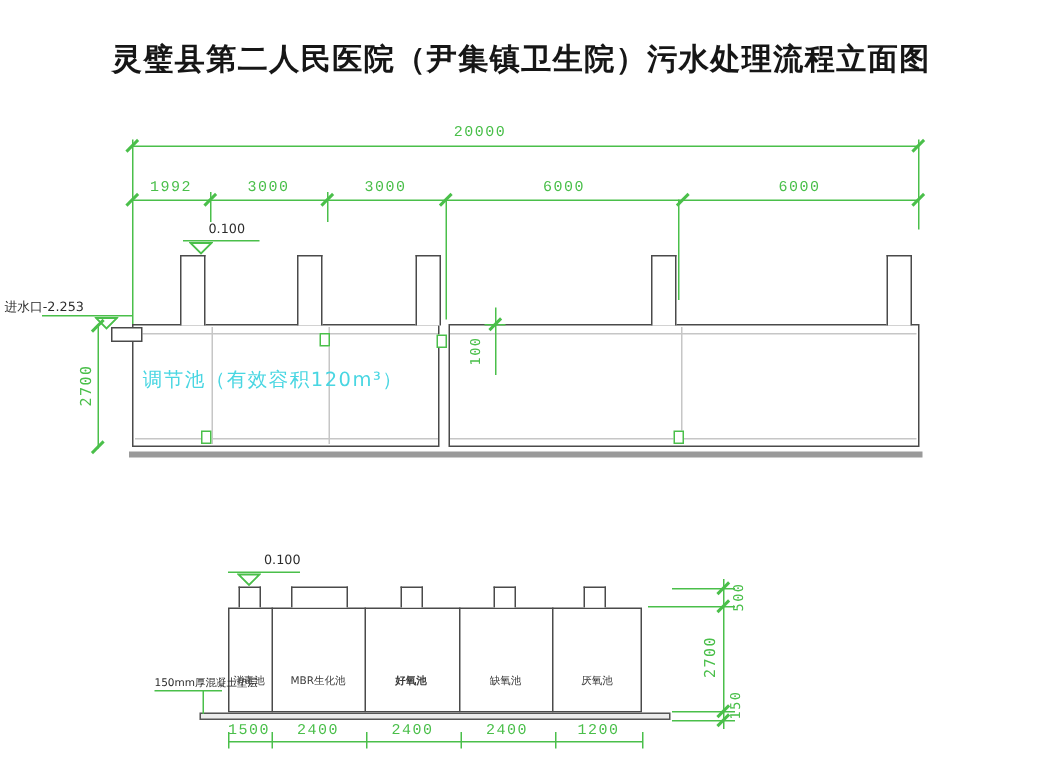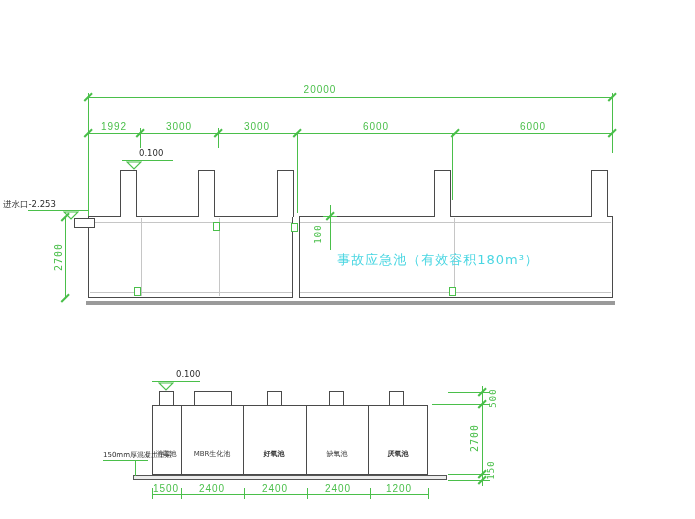--- a/index.html
+++ b/index.html
@@ -10,21 +10,21 @@
   
   .hline{position:absolute;height:1px;background:#4abf4a;}
   .vline{position:absolute;width:1px;background:#4abf4a;}
   .vline.dark{background:#4a4a4a;}
   .vline.light{background:#c6c6c6;}
   .hline.light{background:#c6c6c6;}
   
   .tick{position:absolute;width:11px;height:1.5px;background:#4abf4a;
         transform:translate(-50%,-50%) rotate(-45deg);}
   
-  .dimtext{position:absolute;color:#4abf4a;font-family:Liberation Sans, sans-serif;
+  .dimtext{position:absolute;color:#4abf4a;font-family:Liberation Mono, monospace;
            font-size:10px;letter-spacing:1px;white-space:nowrap;
            transform:translate(-50%,-50%);}
   .vtext{position:absolute;color:#4abf4a;font-family:"DejaVu Sans Mono",monospace;
          font-size:9px;letter-spacing:1px;white-space:nowrap;
          transform:translate(-50%,-50%) rotate(-90deg);}
   .notetext{position:absolute;color:#2b2b2b;font-size:8.5px;white-space:nowrap;
             font-family:"DejaVu Sans",sans-serif;}
   .tinytext{position:absolute;color:#3a3a3a;font-size:7px;white-space:nowrap;
             transform:translate(-50%,-50%);font-family:"DejaVu Sans",sans-serif;}
   .cyantext{position:absolute;color:#49d6e2;font-size:13px;white-space:nowrap;
@@ -39,20 +39,21 @@
   .gsq{position:absolute;border:1px solid #4abf4a;background:#ffffff;box-sizing:border-box;}
   .basestrip{position:absolute;background:#9a9a9a;}
   .slab{position:absolute;background:#ececec;border:1px solid #555555;box-sizing:border-box;}
   .tri{position:absolute;}
 </style>
 </head>
 <body>
 
 <div class="canvas">
 
+  <div class="title">灵璧县第二人民医院（尹集镇卫生院）污水处理流程立面图</div>
 
   <div class="hline" style="left:88px;top:97px;width:524px;"></div>
   <div class="tick" style="left:88px;top:97px;"></div>
   <div class="tick" style="left:612px;top:97px;"></div>
   <div class="dimtext" style="left:320px;top:89px;">20000</div>
 
   <div class="hline" style="left:88px;top:133px;width:524px;"></div>
   <div class="tick" style="left:88px;top:133px;"></div>
   <div class="tick" style="left:140px;top:133px;"></div>
   <div class="tick" style="left:218px;top:133px;"></div>
@@ -110,21 +111,21 @@
   <div class="gsq" style="left:291px;top:223px;width:7px;height:9px;"></div>
   <div class="gsq" style="left:449px;top:287px;width:7px;height:9px;"></div>
 
   <div class="basestrip" style="left:86px;top:301px;width:529px;height:4px;"></div>
 
   <div class="vline" style="left:330px;top:205px;height:45px;"></div>
   <div class="hline" style="left:323px;top:216px;width:14px;"></div>
   <div class="tick" style="left:330px;top:216px;"></div>
   <div class="vtext" style="left:318px;top:234px;">100</div>
 
-  <div class="cyantext" style="left:438px;top:260px;">事故应急池（有效容积180m³）</div>
+  <div class="cyantext" style="left:182px;top:253px;">调节池（有效容积120m³）</div>
 
   <div class="notetext" style="left:176px;top:369px;">0.100</div>
   <div class="hline" style="left:152px;top:381px;width:48px;"></div>
   <svg class="tri" style="left:158px;top:382px;" width="16" height="9">
     <polygon points="1,1 15,1 8,8" fill="none" stroke="#4abf4a" stroke-width="1.2"></polygon>
   </svg>
 
   <div class="tank" style="left:152px;top:405px;width:276px;height:70px;border-width:1.2px;"></div>
   <div class="vline dark" style="left:181px;top:405px;height:70px;"></div>
   <div class="vline dark" style="left:243px;top:405px;height:70px;"></div>
@@ -140,21 +141,21 @@
   <div class="slab" style="left:133px;top:475px;width:314px;height:5px;"></div>
 
   <div class="notetext" style="left:103px;top:450px;font-size:7px;">150mm厚混凝土垫层</div>
   <div class="hline" style="left:103px;top:460px;width:45px;"></div>
   <div class="vline" style="left:135px;top:460px;height:16px;"></div>
 
   <div class="tinytext" style="left:166px;top:454px;">消毒池</div>
   <div class="tinytext" style="left:212px;top:454px;">MBR生化池</div>
   <div class="tinytext" style="left:274px;top:454px;font-weight:bold;">好氧池</div>
   <div class="tinytext" style="left:337px;top:454px;">缺氧池</div>
-  <div class="tinytext" style="left:398px;top:454px;font-weight:bold;">厌氧池</div>
+  <div class="tinytext" style="left:398px;top:454px;">厌氧池</div>
 
   <div class="hline" style="left:152px;top:494px;width:276px;"></div>
   <div class="vline" style="left:152px;top:488px;height:11px;"></div>
   <div class="vline" style="left:181px;top:488px;height:11px;"></div>
   <div class="vline" style="left:244px;top:488px;height:11px;"></div>
   <div class="vline" style="left:307px;top:488px;height:11px;"></div>
   <div class="vline" style="left:370px;top:488px;height:11px;"></div>
   <div class="vline" style="left:428px;top:488px;height:11px;"></div>
   <div class="dimtext" style="left:166px;top:488px;">1500</div>
   <div class="dimtext" style="left:212px;top:488px;">2400</div>

